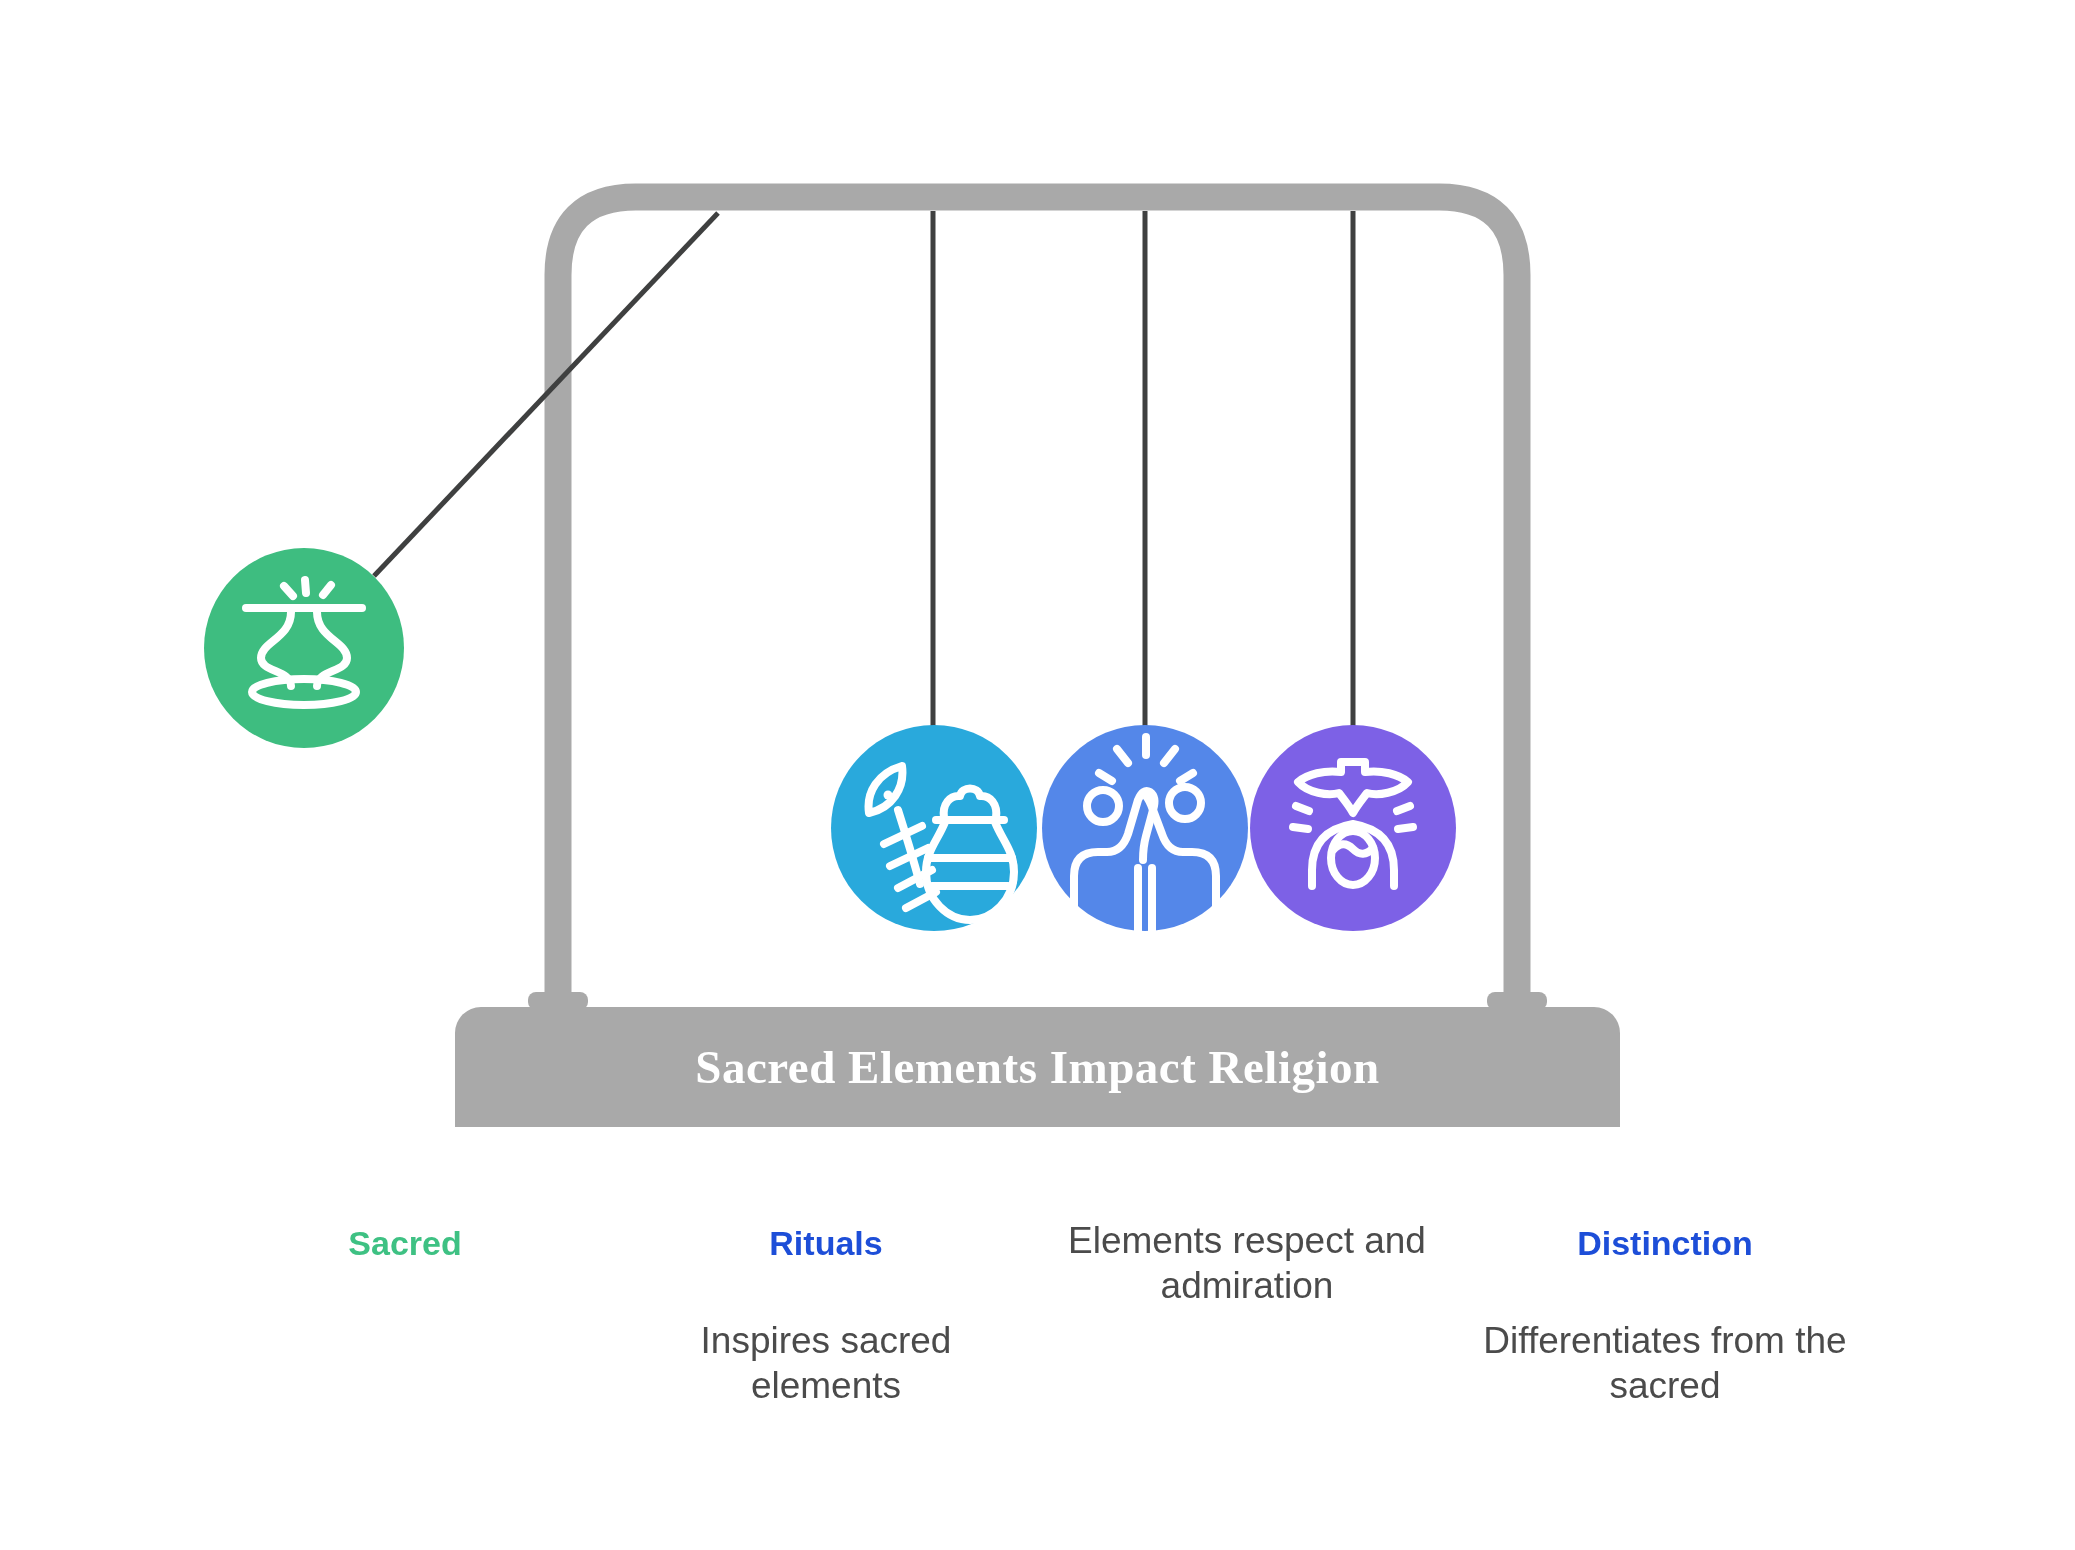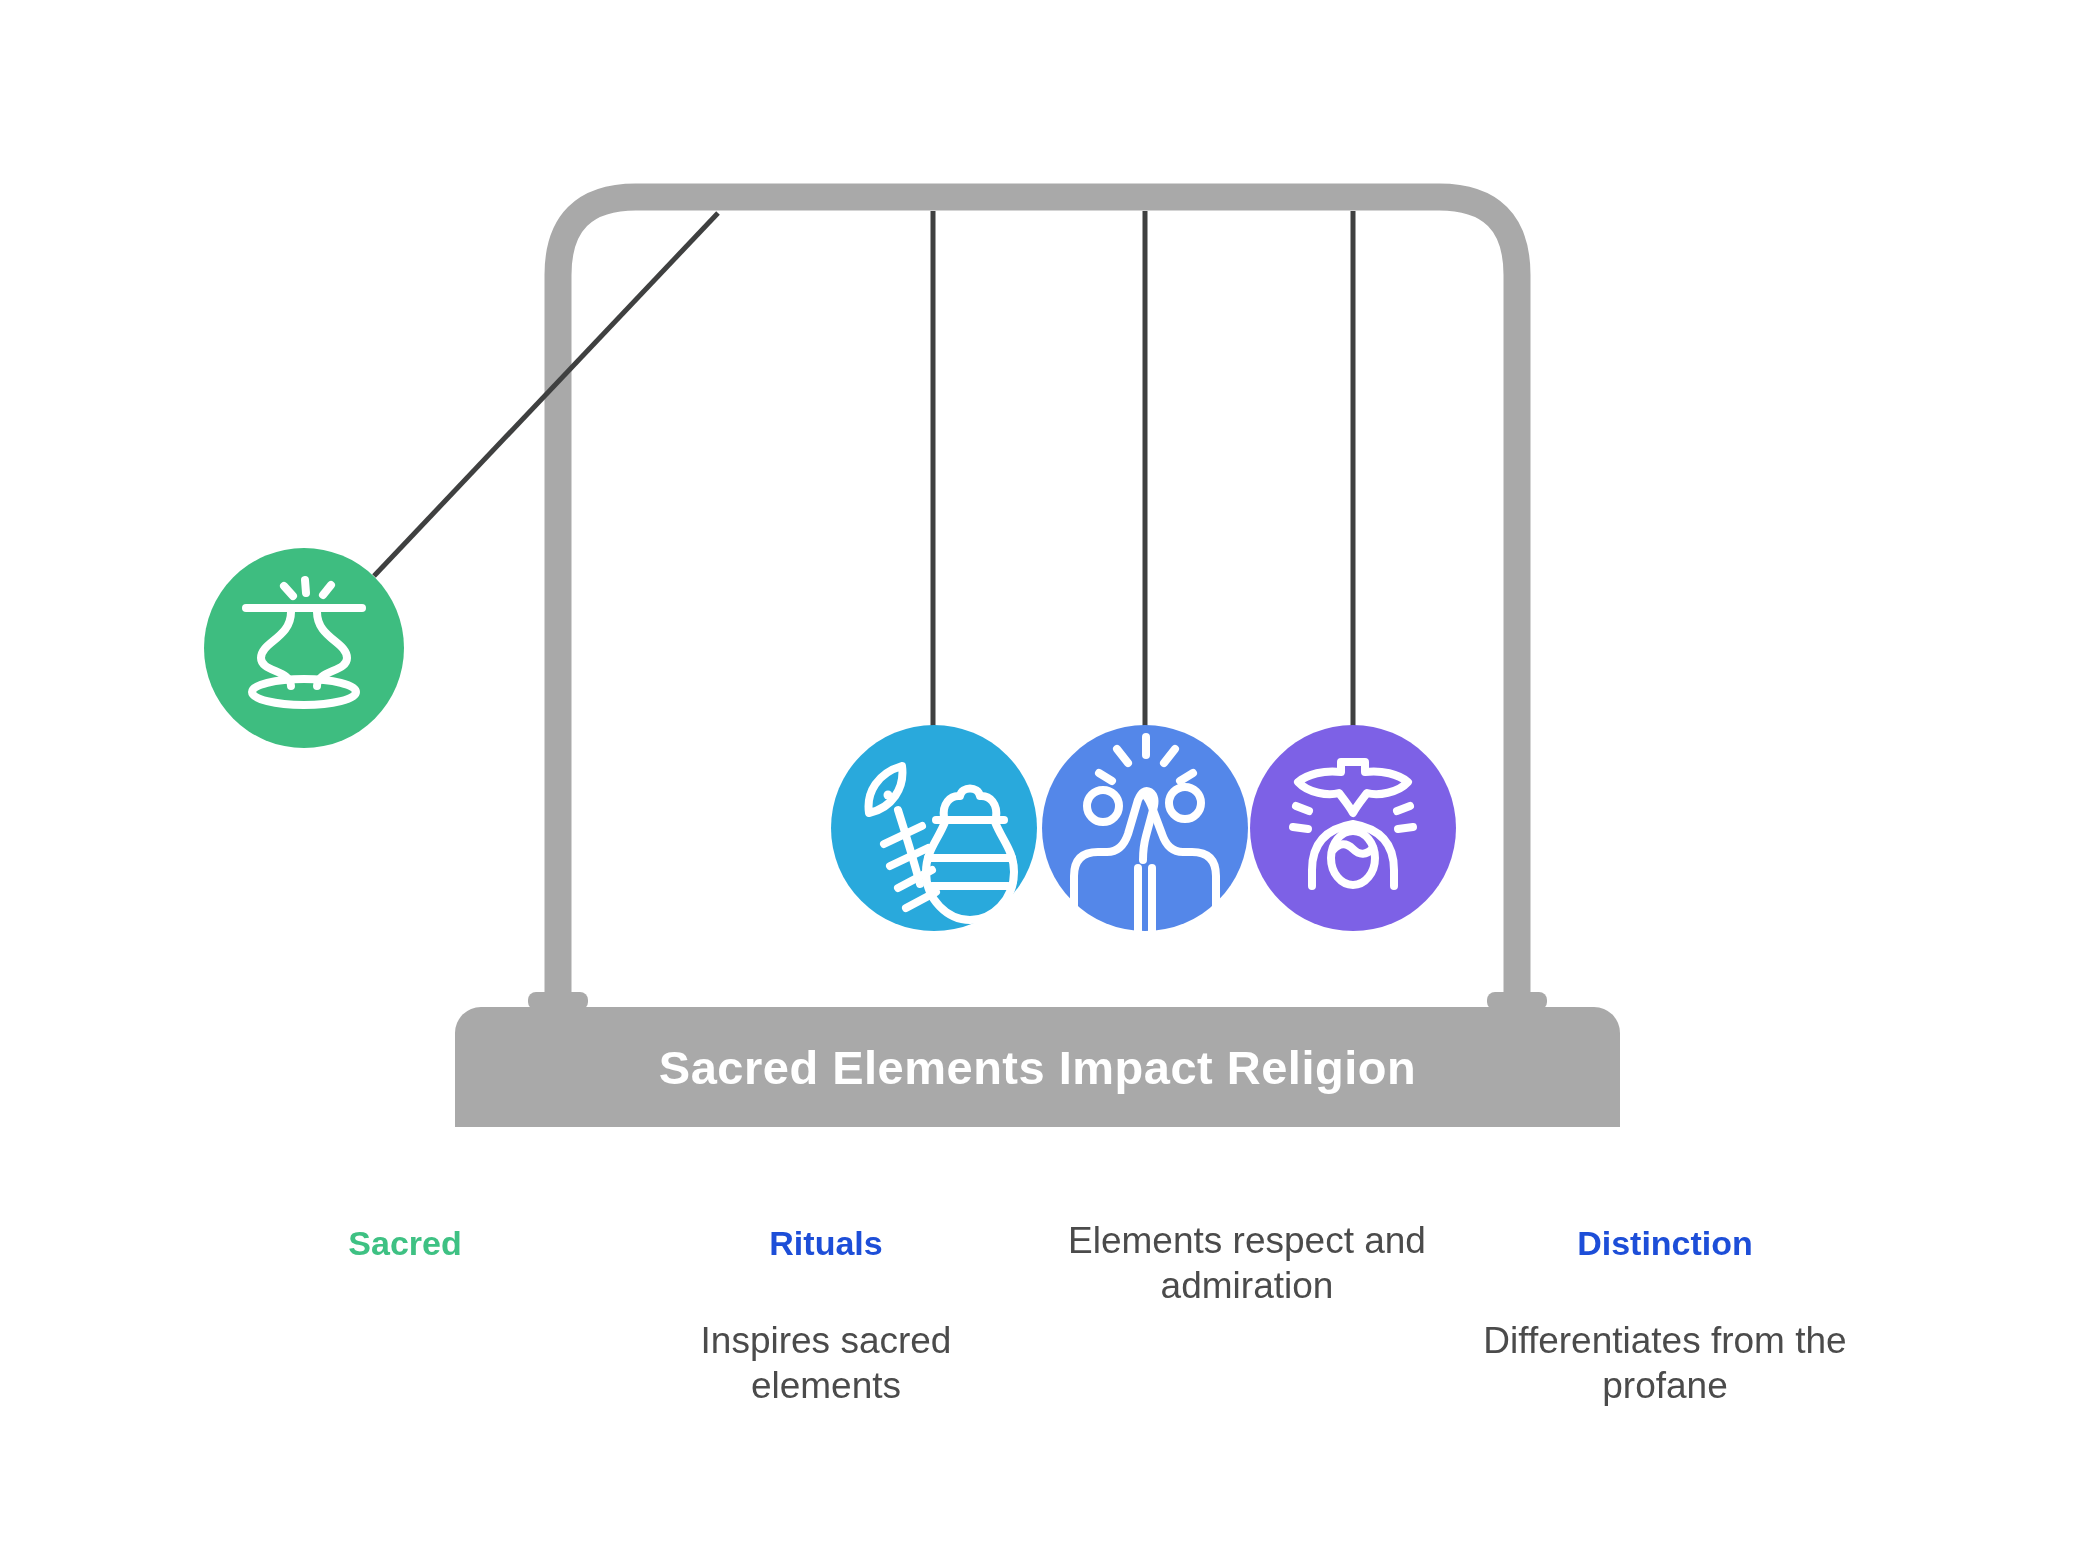--- a/index.html
+++ b/index.html
@@ -10,21 +10,21 @@
     font-family:"Liberation Sans", sans-serif;
     overflow:hidden;
   }
   .cradle-svg{position:absolute;left:0;top:0;}
   .base-bar{
     position:absolute;
     left:455px;top:1007px;
     width:1165px;height:120px;
     background:#A9A9A9;
     border-radius:26px 26px 0 0;
-    display:flex;align-items:center;justify-content:center;
+    display:flex;align-items:center;justify-content:center;font-family:Liberation Serif, serif;
   }
   .base-title{
     color:#ffffff;
     font-size:47px;
     font-weight:bold;
     letter-spacing:0.5px;
     text-align:center;
   }
   .col{
     position:absolute;
@@ -140,16 +140,16 @@
   </div>
   <div class="col col-2">
     <div class="col-heading" style="color: #1d4ed8;">Rituals</div>
     <div class="col-desc">Inspires sacred elements</div>
   </div>
   <div class="col col-3">
     <div class="col-desc">Elements respect and admiration</div>
   </div>
   <div class="col col-4">
     <div class="col-heading" style="color: #1d4ed8;">Distinction</div>
-    <div class="col-desc">Differentiates from the profane</div>
+    <div class="col-desc">Differentiates from the sacred</div>
   </div>
 
 </div>
 
 </body></html>

